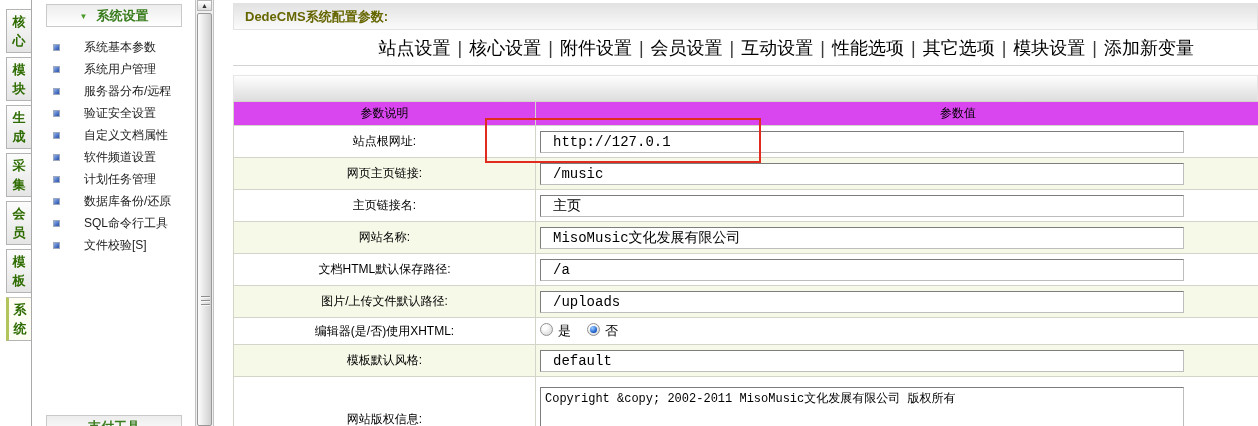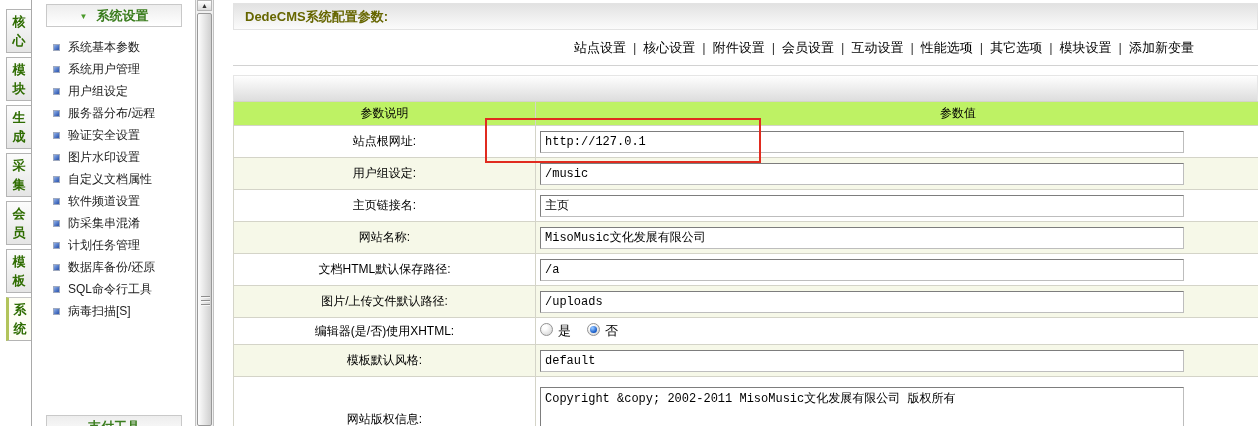--- a/index.html
+++ b/index.html
@@ -19,21 +19,21 @@
   .vtab.active { background:#fdfdf4; border-left:3px solid #b2c45c; border-top-color:#c6c6c6; }
 
   
   .sidebar { position:absolute; left:32px; top:0; width:163px; height:426px; background:#fff; }
   .side-header { margin:4px 0 0 14px; width:136px; height:23px;
     border:1px solid #c9c9c9; background:linear-gradient(180deg,#ededed,#ffffff);
     display:flex; align-items:center; justify-content:center; gap:9px;
     font-size:13px; font-weight:bold; color:#3a7d1e; cursor:pointer; }
   .side-header .arrow { color:#4a9a2a; font-size:8px; transform:translateY(1px); }
   .menu { margin-top:9px; }
-  .menu-item { height:22px; display:flex; align-items:center; gap:8px;
+  .menu-item { height:22px; display:flex; align-items:center; gap:24px;
     padding-left:21px; font-size:12px; color:#1c1c1c; cursor:pointer; white-space:nowrap; }
   .bullet { flex:0 0 auto; width:7px; height:7px;
     background:linear-gradient(135deg,#8fb0e8 0%,#3a62b8 80%);
     border:1px solid #9fa9be; }
   .side-header.bottom { position:absolute; top:415px; left:14px; margin:0; }
 
   
   .scrollbar { position:absolute; left:195px; top:0; width:19px; height:426px;
     background:#f0f0f0; border-left:1px solid #c2c2c2; border-right:1px solid #c2c2c2; }
   .scroll-up { height:11px; margin:0 1px; background:linear-gradient(180deg,#ffffff,#dcdcdc);
@@ -44,37 +44,37 @@
   .scroll-grip { position:absolute; top:282px; left:3px; width:9px; height:11px;
     background:repeating-linear-gradient(180deg,#8d8d8d 0 1px,#f5f5f5 1px 2px,transparent 2px 4px); }
 
   
   .main { position:absolute; left:233px; top:0; width:1025px; height:426px; }
   .page-header { margin-top:3px; height:27px;
     background:linear-gradient(180deg,#e2e2e2,#fbfbfb);
     border:1px solid #e3e3e3; line-height:25px; padding-left:11px;
     font-size:13px; font-weight:bold; color:#666600; }
   .tab-links { height:36px; line-height:36px; text-align:right; padding-right:64px;
-    font-size:13px; color:#000; border-bottom:1px solid #d2d2d2; background:#fff; white-space:nowrap; }
+    font-size:18px; color:#000; border-bottom:1px solid #d2d2d2; background:#fff; white-space:nowrap; }
   .tab-link { cursor:pointer; }
   .tab-sep { color:#3c3c3c; padding:0 7px; }
   .toolbar-bar { margin-top:9px; height:26px;
     background:linear-gradient(180deg,#fefefe,#dddddd);
     border:1px solid #e6e6e6; border-bottom:none; }
 
   table.config { border-collapse:collapse; width:1148px; table-layout:fixed; background:#fff; }
   table.config th, table.config td { border:1px solid #d4d4c8; font-size:12px; font-weight:normal; }
-  table.config thead th { height:24px; background:#bef264; text-align:center; color:#000; }
+  table.config thead th { height:24px; background:#d946ef; text-align:center; color:#000; }
   tr.alt td { background:#f6f8e8; }
   td.cell-label { text-align:center; height:32px; color:#000;margin-top:40px; }
   td.cell-value { padding:4px 0 4px 4px; vertical-align:middle; }
   input.cfg { width:644px; height:22px; border:1px solid;
     border-color:#7d7d7d #bdbdbd #bdbdbd #7d7d7d; background:#fff;
-    font-family:"Liberation Mono","DejaVu Sans Mono",monospace; font-size:12px;
-    padding:2px 4px; display:block; }
+    font-family:"Liberation Mono","DejaVu Sans Mono",monospace; font-size:14px;
+    padding:2px 12px; display:block; }
   textarea.cfg { width:644px; height:66px; border:1px solid;
     border-color:#7d7d7d #bdbdbd #bdbdbd #7d7d7d; background:#fff;
     font-family:"Liberation Mono","DejaVu Sans Mono",monospace; font-size:12px;
     padding:2px 4px; resize:none; display:block; }
   tr.tall td.cell-label { height:86px; }
 
   .radio { display:inline-block; width:13px; height:13px; border-radius:50%;
     background:radial-gradient(circle at 35% 30%,#ffffff 20%,#d2d2d2 90%);
     border:1px solid #949494; vertical-align:-2px; position:relative; cursor:pointer; }
   .radio.checked::after { content:""; position:absolute; left:2px; top:2px; right:2px; bottom:2px;
@@ -130,61 +130,49 @@
         <div class="menu-item">
           <span class="bullet"></span>
           <span>系统基本参数</span>
         </div>
         <div class="menu-item">
           <span class="bullet"></span>
           <span>系统用户管理</span>
         </div>
         <div class="menu-item">
           <span class="bullet"></span>
-          <span>用户组设定</span>
-        </div>
-        <div class="menu-item">
-          <span class="bullet"></span>
           <span>服务器分布/远程</span>
         </div>
         <div class="menu-item">
           <span class="bullet"></span>
           <span>验证安全设置</span>
         </div>
         <div class="menu-item">
           <span class="bullet"></span>
-          <span>图片水印设置</span>
-        </div>
-        <div class="menu-item">
-          <span class="bullet"></span>
           <span>自定义文档属性</span>
         </div>
         <div class="menu-item">
           <span class="bullet"></span>
           <span>软件频道设置</span>
         </div>
         <div class="menu-item">
           <span class="bullet"></span>
-          <span>防采集串混淆</span>
-        </div>
-        <div class="menu-item">
-          <span class="bullet"></span>
           <span>计划任务管理</span>
         </div>
         <div class="menu-item">
           <span class="bullet"></span>
           <span>数据库备份/还原</span>
         </div>
         <div class="menu-item">
           <span class="bullet"></span>
           <span>SQL命令行工具</span>
         </div>
         <div class="menu-item">
           <span class="bullet"></span>
-          <span>病毒扫描[S]</span>
+          <span>文件校验[S]</span>
         </div>
       </div>
     <div class="side-header bottom">
       <span>支付工具</span>
     </div>
   </div>
 
   <div class="scrollbar">
     <div class="scroll-up">▲</div>
     <div class="scroll-thumb">
@@ -208,21 +196,21 @@
         </tr>
       </thead>
       <tbody>
           <tr class="">
             <td class="cell-label">站点根网址:</td>
             <td class="cell-value">
               <input class="cfg" type="text" value="http://127.0.1" style="">
             </td>
           </tr>
           <tr class="alt">
-            <td class="cell-label">用户组设定:</td>
+            <td class="cell-label">网页主页链接:</td>
             <td class="cell-value">
               <input class="cfg" type="text" value="/music" style="">
             </td>
           </tr>
           <tr class="">
             <td class="cell-label">主页链接名:</td>
             <td class="cell-value">
               <input class="cfg" type="text" value="主页" style="">
             </td>
           </tr>

